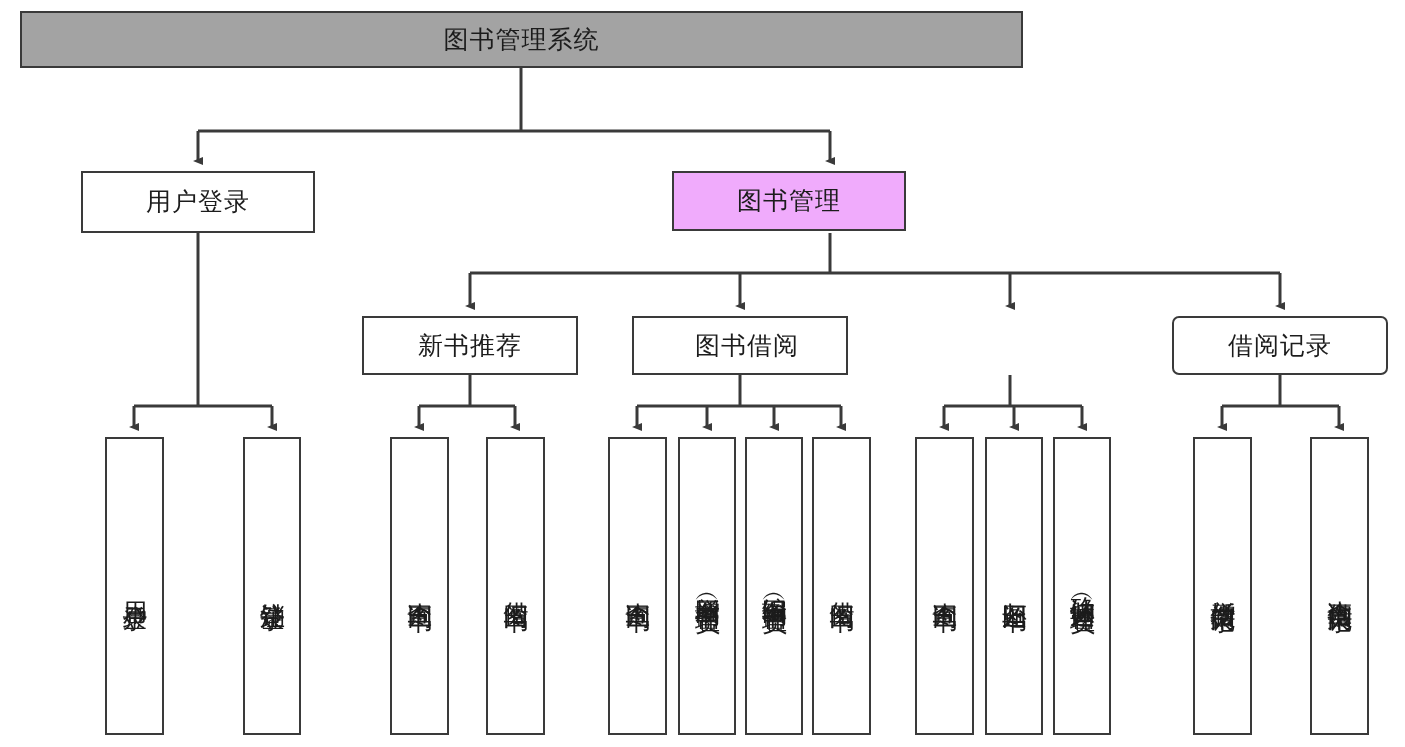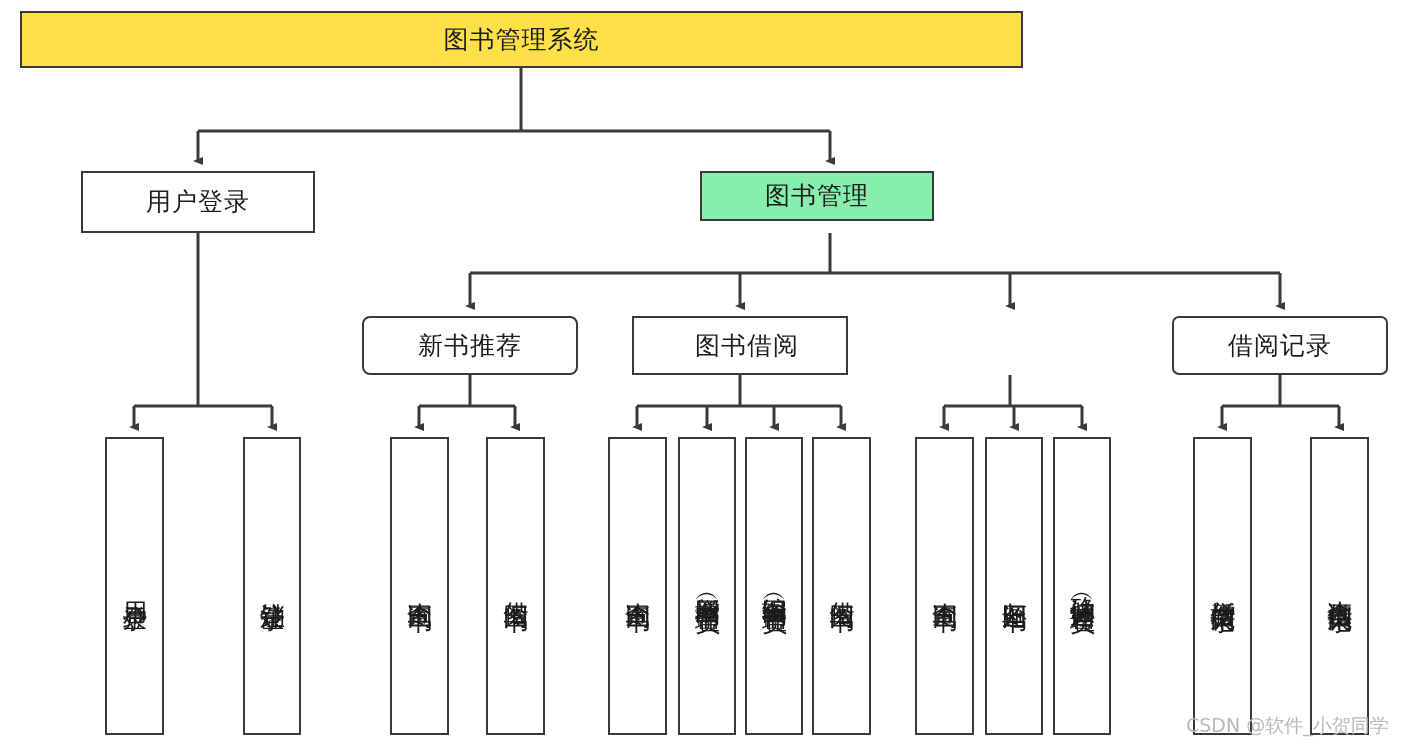--- a/index.html
+++ b/index.html
@@ -116,32 +116,32 @@
       <path d="M1014,406 L1014,427" marker-end="url(#arrow)"></path>
       <path d="M1082,406 L1082,427" marker-end="url(#arrow)"></path>
 
       <path d="M1280,375 L1280,406"></path>
       <path d="M1222,406 L1339,406"></path>
       <path d="M1222,406 L1222,427" marker-end="url(#arrow)"></path>
       <path d="M1339,406 L1339,427" marker-end="url(#arrow)"></path>
     </g>
   </svg>
 
-  <div class="node horiz" style="left: 20px; top: 11px; width: 1003px; height: 57px; border-color: rgb(58, 58, 58); background: #fde047; color: rgb(28, 28, 28);">
+  <div class="node horiz" style="left: 20px; top: 11px; width: 1003px; height: 57px; border-color: rgb(58, 58, 58); background: #a3a3a3; color: rgb(28, 28, 28);">
     <span>图书管理系统</span>
   </div>
 
   <div class="node horiz" style="left: 81px; top: 171px; width: 234px; height: 62px; border-color: rgb(58, 58, 58); background: rgb(255, 255, 255); color: rgb(28, 28, 28);">
     <span>用户登录</span>
   </div>
-  <div class="node horiz" style="left: 700px; top: 171px; width: 234px; height: 50px; border-color: rgb(58, 58, 58); background: #86efac; color: rgb(28, 28, 28);">
+  <div class="node horiz" style="left: 672px; top: 171px; width: 234px; height: 60px; border-color: rgb(58, 58, 58); background: #f0abfc; color: rgb(28, 28, 28);">
     <span>图书管理</span>
   </div>
 
-  <div class="node horiz" style="left: 362px; top: 316px; width: 216px; height: 59px; border-color: rgb(58, 58, 58); background: rgb(255, 255, 255); color: rgb(28, 28, 28); border-radius: 8px;">
+  <div class="node horiz" style="left: 362px; top: 316px; width: 216px; height: 59px; border-color: rgb(58, 58, 58); background: rgb(255, 255, 255); color: rgb(28, 28, 28);">
     <span>新书推荐</span>
   </div>
   <div class="node horiz" style="left: 632px; top: 316px; width: 216px; height: 59px; border-color: rgb(58, 58, 58); background: rgb(255, 255, 255); color: rgb(28, 28, 28); padding-left: 14px;">
     <span>图书借阅</span>
   </div>
   <div class="node horiz" style="left: 1172px; top: 316px; width: 216px; height: 59px; border-color: rgb(58, 58, 58); background: rgb(255, 255, 255); color: rgb(28, 28, 28); border-radius: 7px;">
     <span>借阅记录</span>
   </div>
 
   <div class="node vert" style="left: 105px; top: 437px; width: 59px; height: 298px; border-color: rgb(58, 58, 58); background: rgb(255, 255, 255); color: rgb(28, 28, 28);">
@@ -177,15 +177,14 @@
   <div class="node vert" style="left: 1053px; top: 437px; width: 58px; height: 298px; border-color: rgb(58, 58, 58); background: rgb(255, 255, 255); color: rgb(28, 28, 28);">
     <span class="vlabel">确认归还（管理员）</span>
   </div>
   <div class="node vert" style="left: 1193px; top: 437px; width: 59px; height: 298px; border-color: rgb(58, 58, 58); background: rgb(255, 255, 255); color: rgb(28, 28, 28);">
     <span class="vlabel">新增借阅记录</span>
   </div>
   <div class="node vert" style="left: 1310px; top: 437px; width: 59px; height: 298px; border-color: rgb(58, 58, 58); background: rgb(255, 255, 255); color: rgb(28, 28, 28);">
     <span class="vlabel">查询借阅记录</span>
   </div>
 
-  <div class="watermark" style="color: rgb(185, 185, 185);">CSDN @软件_小贺同学</div>
 
 </div>
 
 </body></html>

